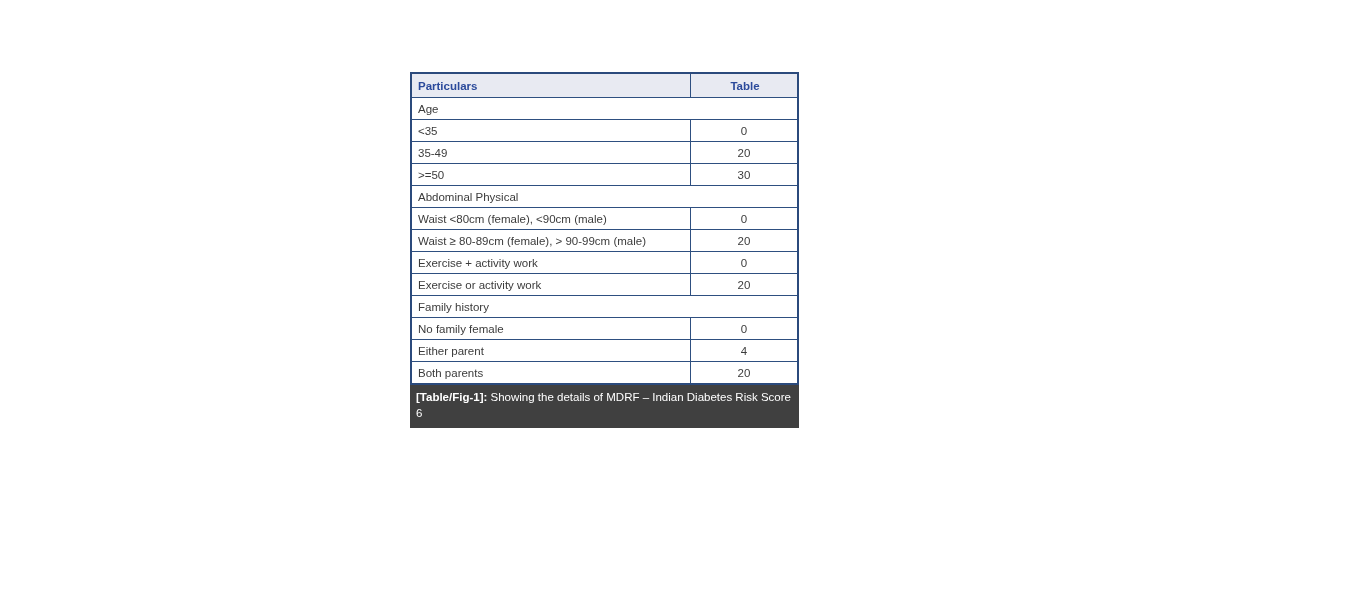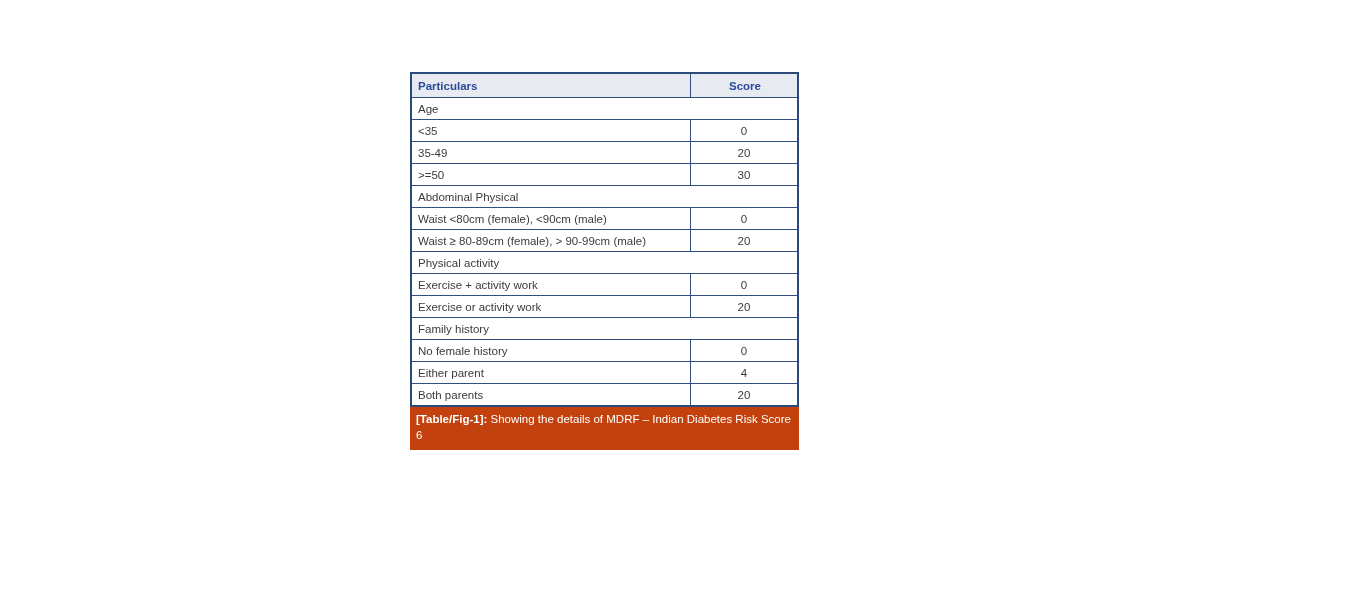--- a/index.html
+++ b/index.html
@@ -51,41 +51,41 @@
     color: #3b3b3b;
     background: #ffffff;
     padding: 4px 4px 4px 6px;
     height: 13px;
   }
   table.risk-table td.cell-score {
     text-align: center;
     padding: 4px 2px;
   }
   .caption {
-    background: #c2410c;
+    background: #404040;
     color: #ffffff;
     font-size: 11.5px;
     line-height: 1.35;
     padding: 5px 8px 7px 6px;
     width: 375px;
   }
   .caption .caption-tag {
     font-weight: bold;
   }
 </style>
 </head>
 <body>
 
 <div class="page">
   <div class="figure">
     <table class="risk-table">
       <thead>
         <tr>
           <th class="col-particulars">Particulars</th>
-          <th class="col-score">Score</th>
+          <th class="col-score">Table</th>
         </tr>
       </thead>
       <tbody id="table-body">
           <tr>
             <td colspan="2" class="cell-particulars cell-section">Age</td>
           </tr>
           <tr>
             <td class="cell-particulars">&lt;35</td>
             <td class="cell-score">0</td>
           </tr>
@@ -102,35 +102,32 @@
           </tr>
           <tr>
             <td class="cell-particulars">Waist &lt;80cm (female), &lt;90cm (male)</td>
             <td class="cell-score">0</td>
           </tr>
           <tr>
             <td class="cell-particulars">Waist ≥ 80-89cm (female), &gt; 90-99cm (male)</td>
             <td class="cell-score">20</td>
           </tr>
           <tr>
-            <td colspan="2" class="cell-particulars cell-section">Physical activity</td>
-          </tr>
-          <tr>
             <td class="cell-particulars">Exercise + activity work</td>
             <td class="cell-score">0</td>
           </tr>
           <tr>
             <td class="cell-particulars">Exercise or activity work</td>
             <td class="cell-score">20</td>
           </tr>
           <tr>
             <td colspan="2" class="cell-particulars cell-section">Family history</td>
           </tr>
           <tr>
-            <td class="cell-particulars">No female history</td>
+            <td class="cell-particulars">No family female</td>
             <td class="cell-score">0</td>
           </tr>
           <tr>
             <td class="cell-particulars">Either parent</td>
             <td class="cell-score">4</td>
           </tr>
           <tr>
             <td class="cell-particulars">Both parents</td>
             <td class="cell-score">20</td>
           </tr>

